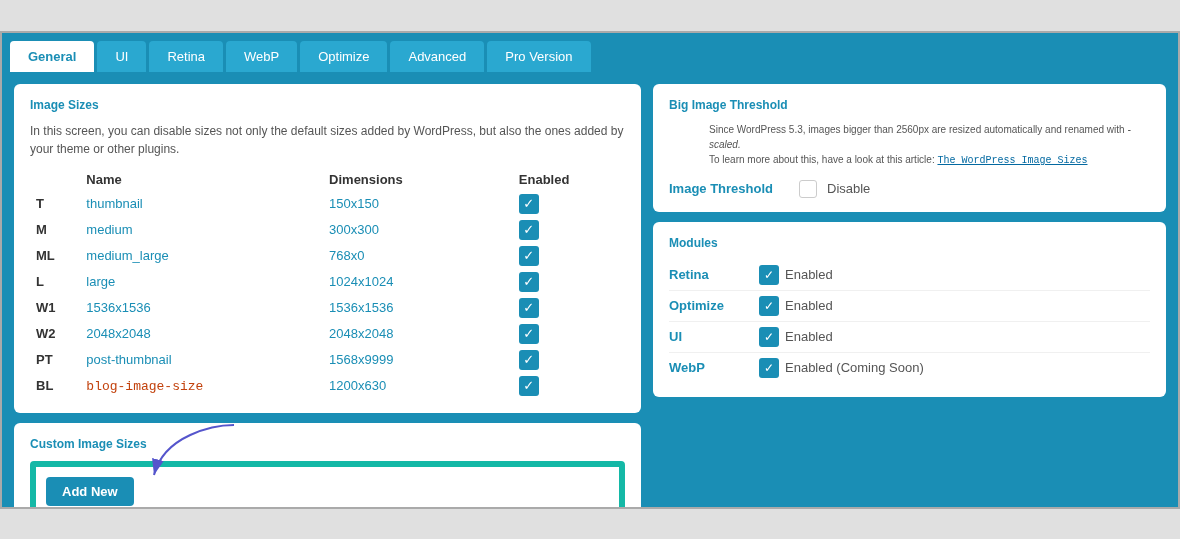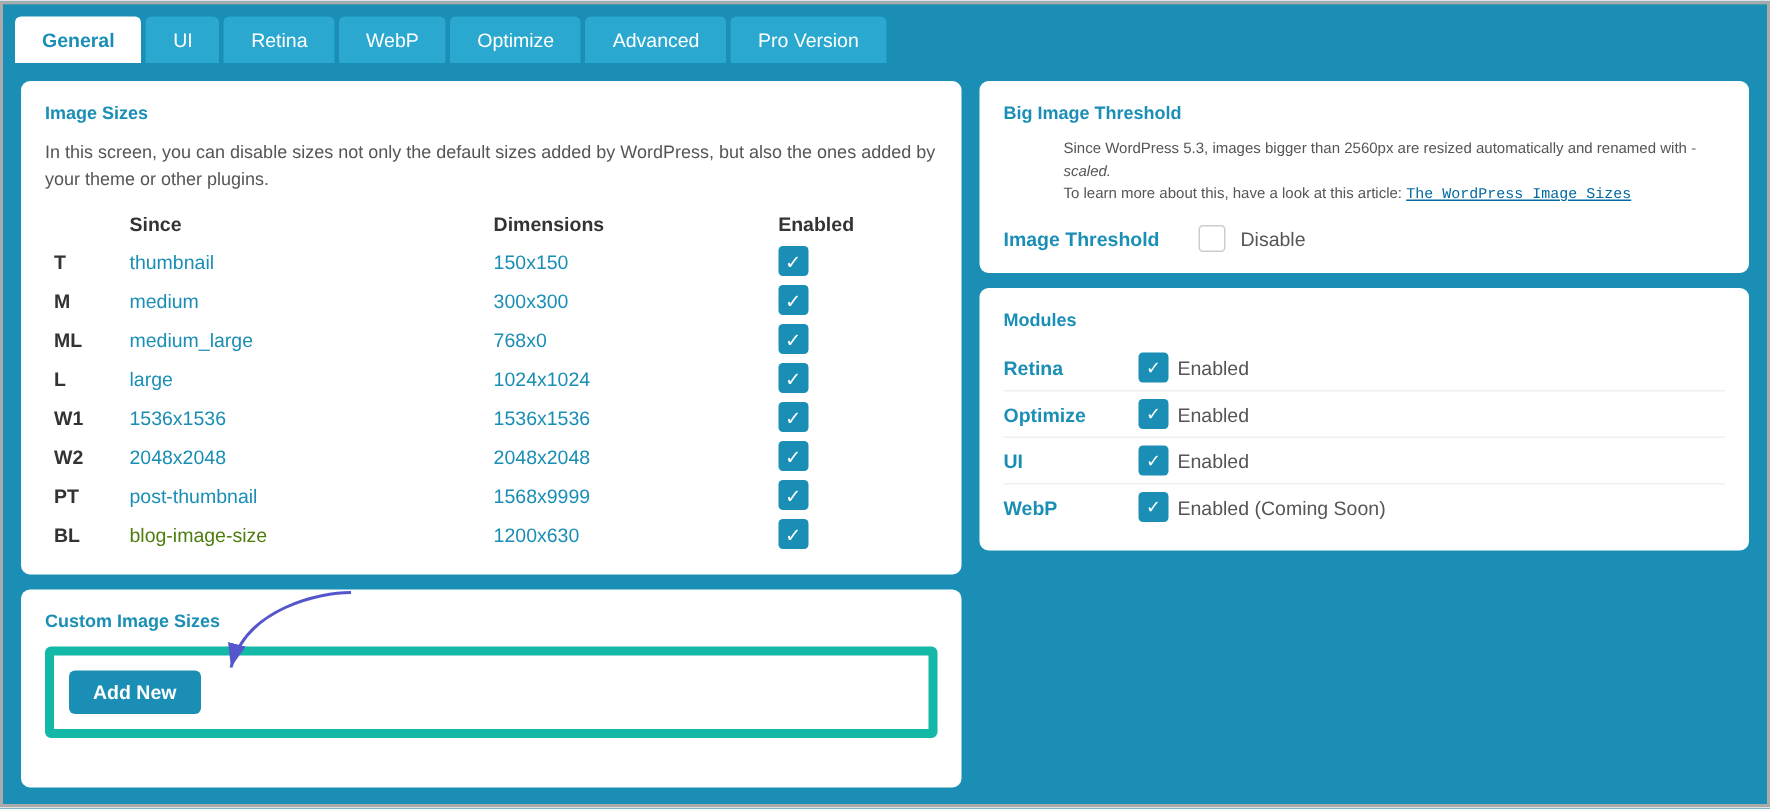--- a/index.html
+++ b/index.html
@@ -7,21 +7,21 @@
       font-family: Arial, sans-serif;
       font-size: 13px;
       background: #e0e0e0;
       display: flex;
       align-items: center;
       justify-content: center;
       min-height: 100vh;
     }
     .app-container {
       width: 1180px;
-      height: 537px;
+      height: 478px;
       background: #1a8eb5;
       border: 2px solid #aaa;
       overflow: hidden;
     }
     
     .tabs {
       display: flex;
       background: #1a8eb5;
       padding: 8px 8px 0 8px;
       gap: 3px;
@@ -244,21 +244,21 @@
 
     <div class="left-panel-wrap">
 
       <div class="card">
         <div class="card-title">Image Sizes</div>
         <div class="info-text">In this screen, you can disable sizes not only the default sizes added by WordPress, but also the ones added by your theme or other plugins.</div>
         <table class="sizes-table">
           <thead>
             <tr>
               <th style="width:32px;"></th>
-              <th>Since</th>
+              <th>Name</th>
               <th class="dim-col">Dimensions</th>
               <th class="en-col">Enabled</th>
             </tr>
           </thead>
           <tbody id="sizes-tbody">
           <tr>
     <td class="abbr">T</td>
     <td class="name"><a href="#" style="color:#1a8eb5;text-decoration:none;">thumbnail</a></td>
     <td class="dims">150x150</td>
     <td class="check">
@@ -308,21 +308,21 @@
               <tr>
     <td class="abbr">PT</td>
     <td class="name"><a href="#" style="color:#1a8eb5;text-decoration:none;">post-thumbnail</a></td>
     <td class="dims">1568x9999</td>
     <td class="check">
       <span class="checkbox-checked">✓</span>
     </td>
   </tr>
               <tr>
     <td class="abbr">BL</td>
-    <td class="name"><a href="#" style="color:#4d7c0f;text-decoration:none;">blog-image-size</a></td>
+    <td class="name"><a href="#" style="color:#c2410c;text-decoration:none;font-family:Liberation Mono, monospace;">blog-image-size</a></td>
     <td class="dims">1200x630</td>
     <td class="check">
       <span class="checkbox-checked">✓</span>
     </td>
   </tr>
             </tbody>
         </table>
       </div>
 
       <div class="card custom-card">

